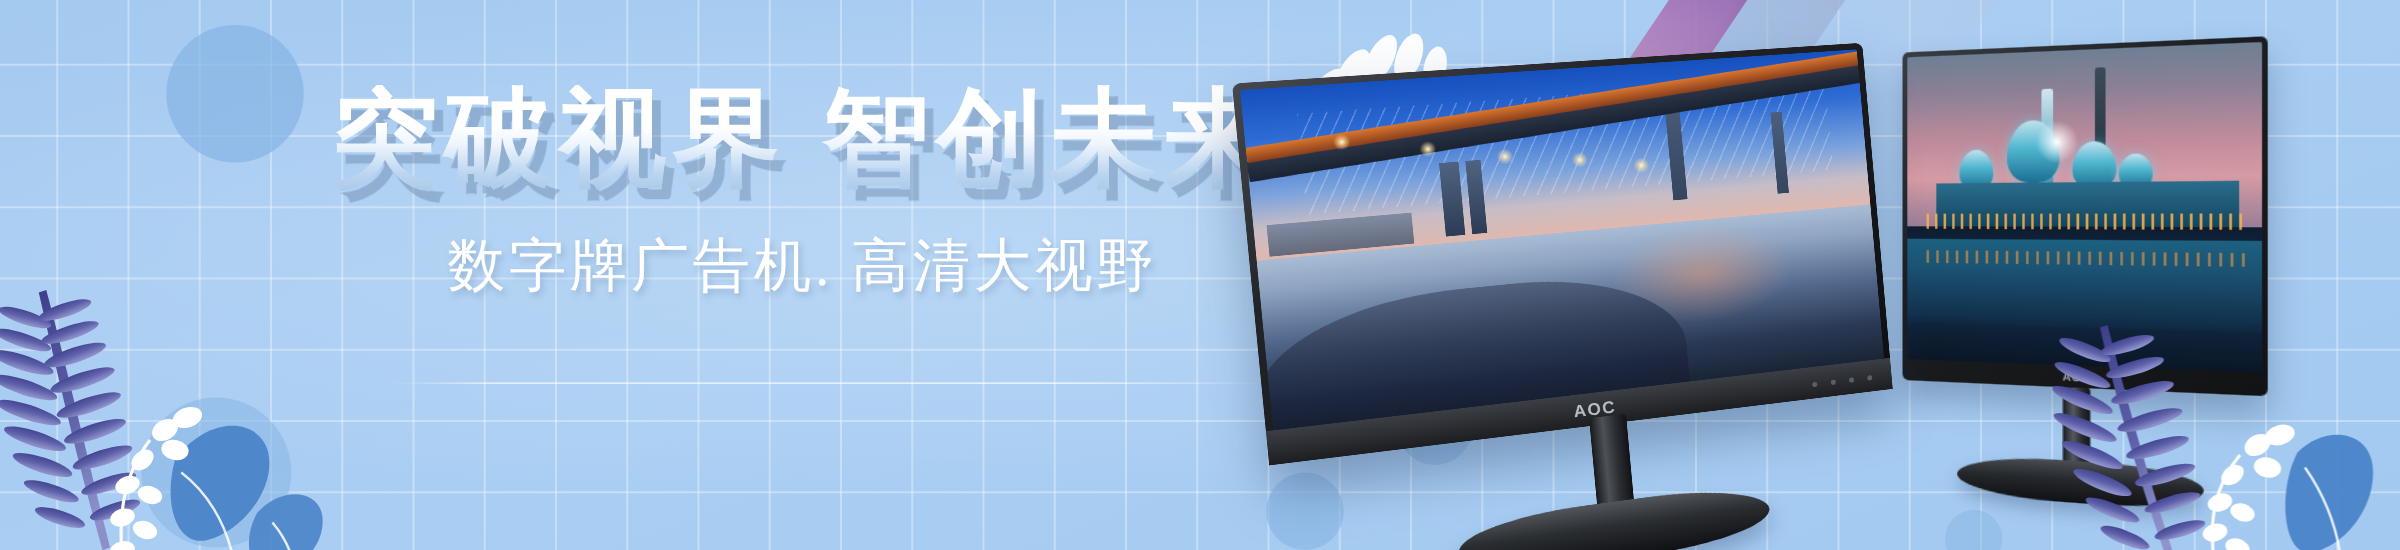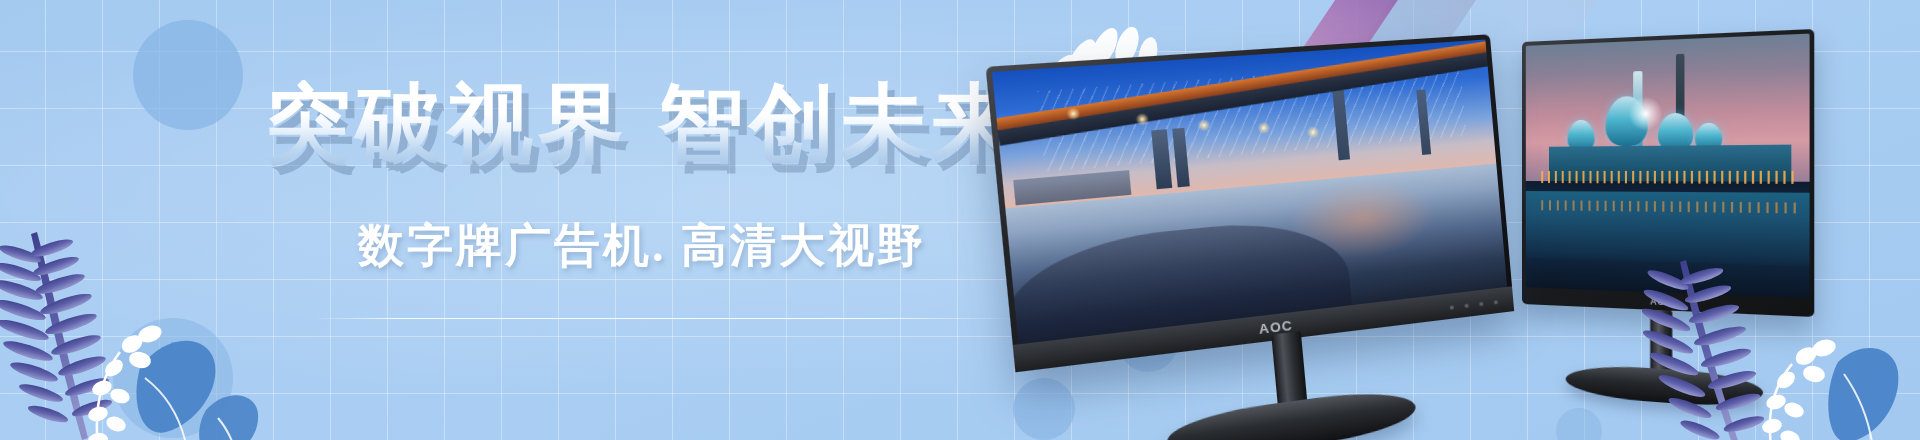--- a/index.html
+++ b/index.html
@@ -46,38 +46,37 @@
     opacity:.6;
   }
   
   .circle{position:absolute;border-radius:50%;background:#87b4e4;opacity:.72;}
   .c1{left:133px;top:20px;width:110px;height:110px;}
   .c2{left:113px;top:318px;width:120px;height:120px;opacity:.55;}
   .c3{left:1013px;top:378px;width:62px;height:62px;opacity:.6;}
   .c4{left:1118px;top:312px;width:60px;height:60px;opacity:.55;}
   .c5{left:1556px;top:408px;width:46px;height:46px;opacity:.5;}
   
-  .textblock{position:absolute;left:0;top:12px;width:1060px;height:343px;}
+  .textblock{position:absolute;left:0;top:0;width:1060px;height:343px;}
   .headline{
     position:absolute;left:265px;top:68px;
     font-family:"Liberation Sans","DejaVu Sans",sans-serif;
     font-size:86px;font-weight:700;letter-spacing:5px;
     line-height:1;white-space:nowrap;
     background:linear-gradient(to bottom,#ffffff 0%,#ffffff 38%,#eef5fd 55%,#bdd6f0 82%,#a9c8e8 100%);
     -webkit-background-clip:text;background-clip:text;
     color:transparent;-webkit-text-fill-color:transparent;
     filter:drop-shadow(7px 9px 0 rgba(92,122,158,.38));
   }
   .subline{
     position:absolute;left:358px;top:182px;
     font-family:"Liberation Serif","DejaVu Serif",serif;
-    font-size:46px;font-weight:700;letter-spacing:3px;
+    font-size:46px;font-weight:400;letter-spacing:3px;
     color:#ffffff;white-space:nowrap;
     text-shadow:2px 3px 5px rgba(90,120,158,.35);
-    margin-top:21px;
   }
   .divider{
     position:absolute;left:312px;top:306px;width:706px;height:1px;
     background:linear-gradient(to right, rgba(255,255,255,0) 0%, rgba(255,255,255,.85) 12%, rgba(255,255,255,.9) 78%, rgba(255,255,255,0) 100%);
   }
   .tagline{
     position:absolute;left:300px;top:320px;
     font-family:"Liberation Serif","DejaVu Serif",serif;
     font-size:26px;letter-spacing:1.5px;color:#ffffff;white-space:nowrap;
     text-shadow:1px 2px 3px rgba(90,120,158,.3);

